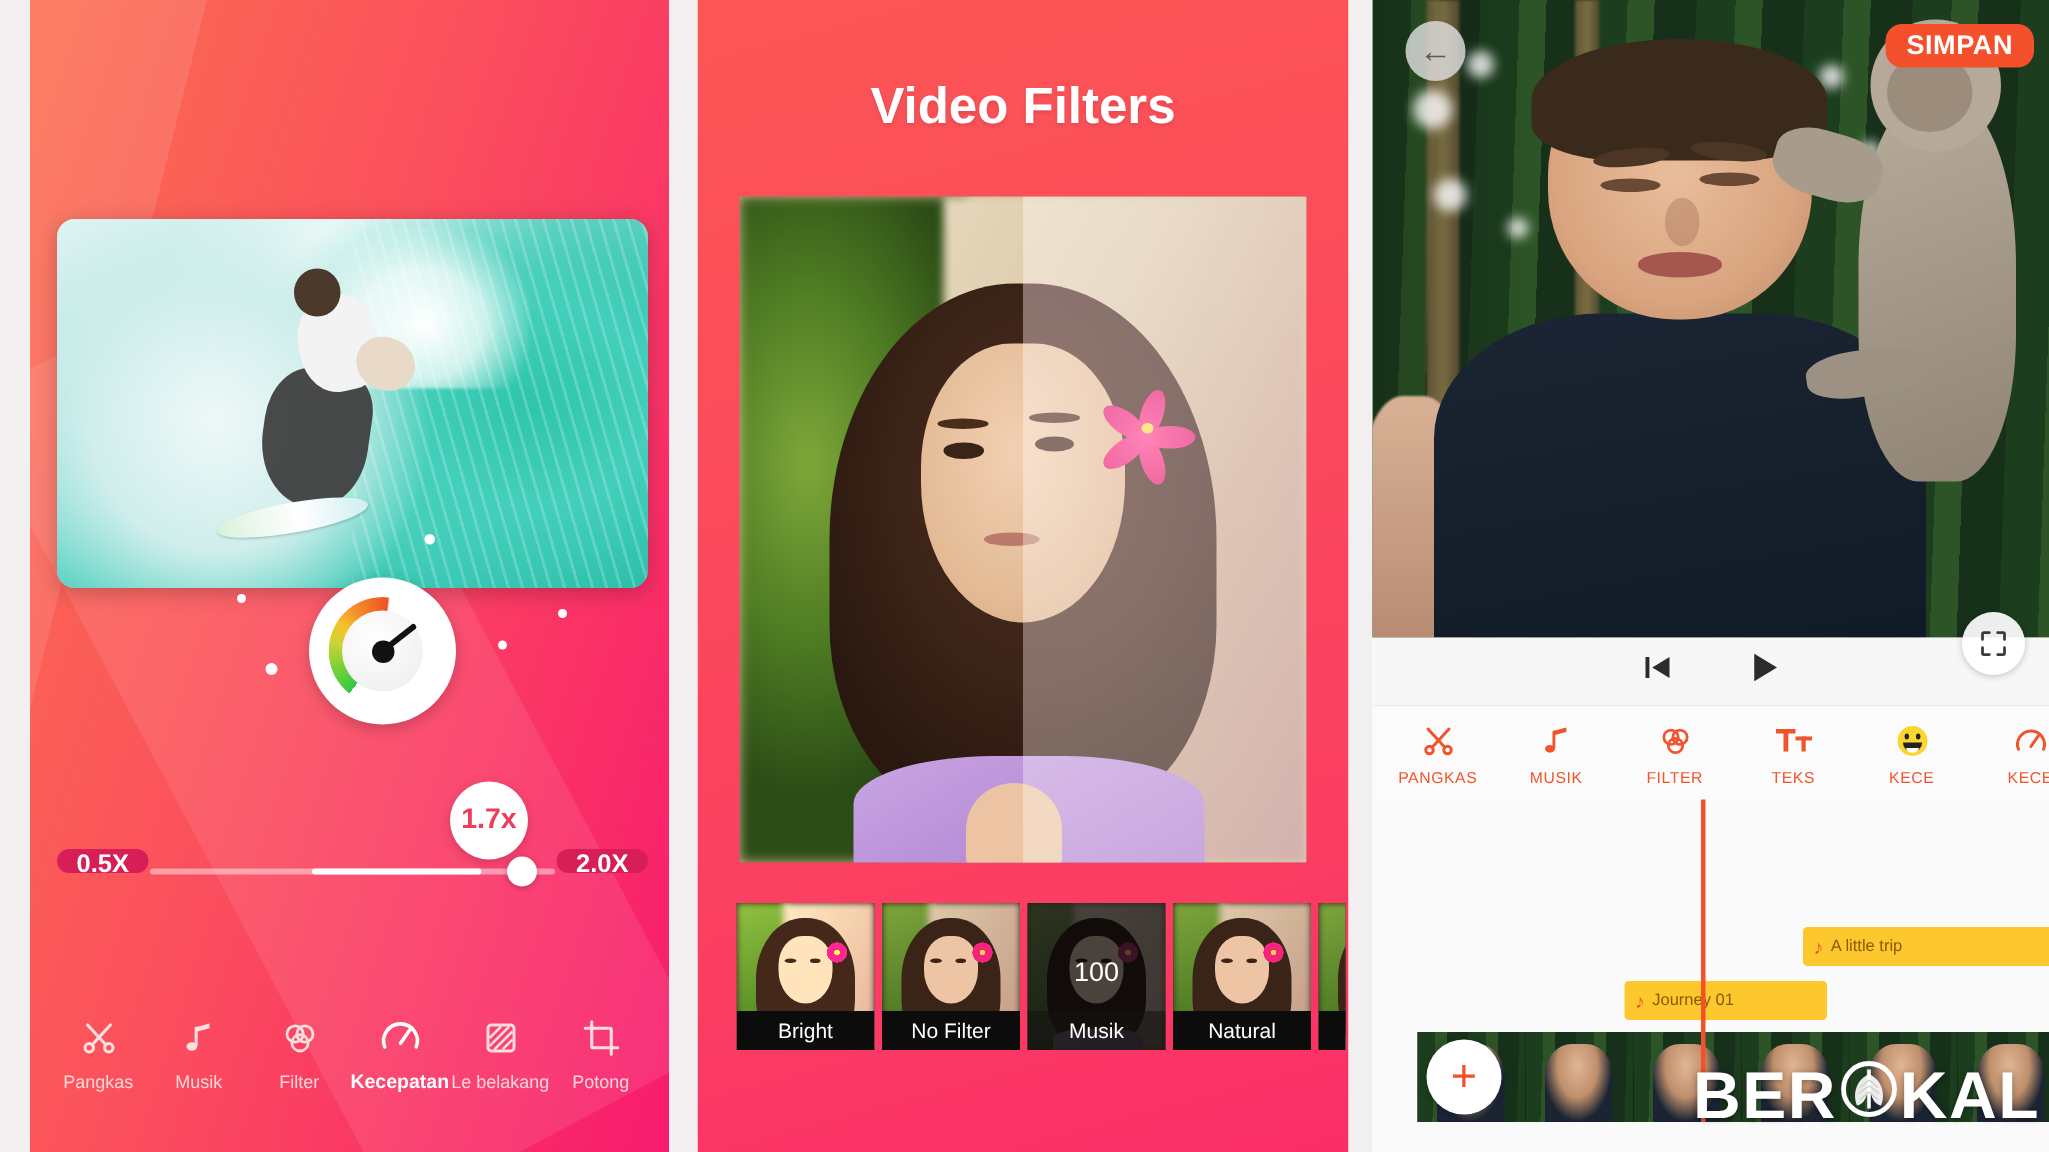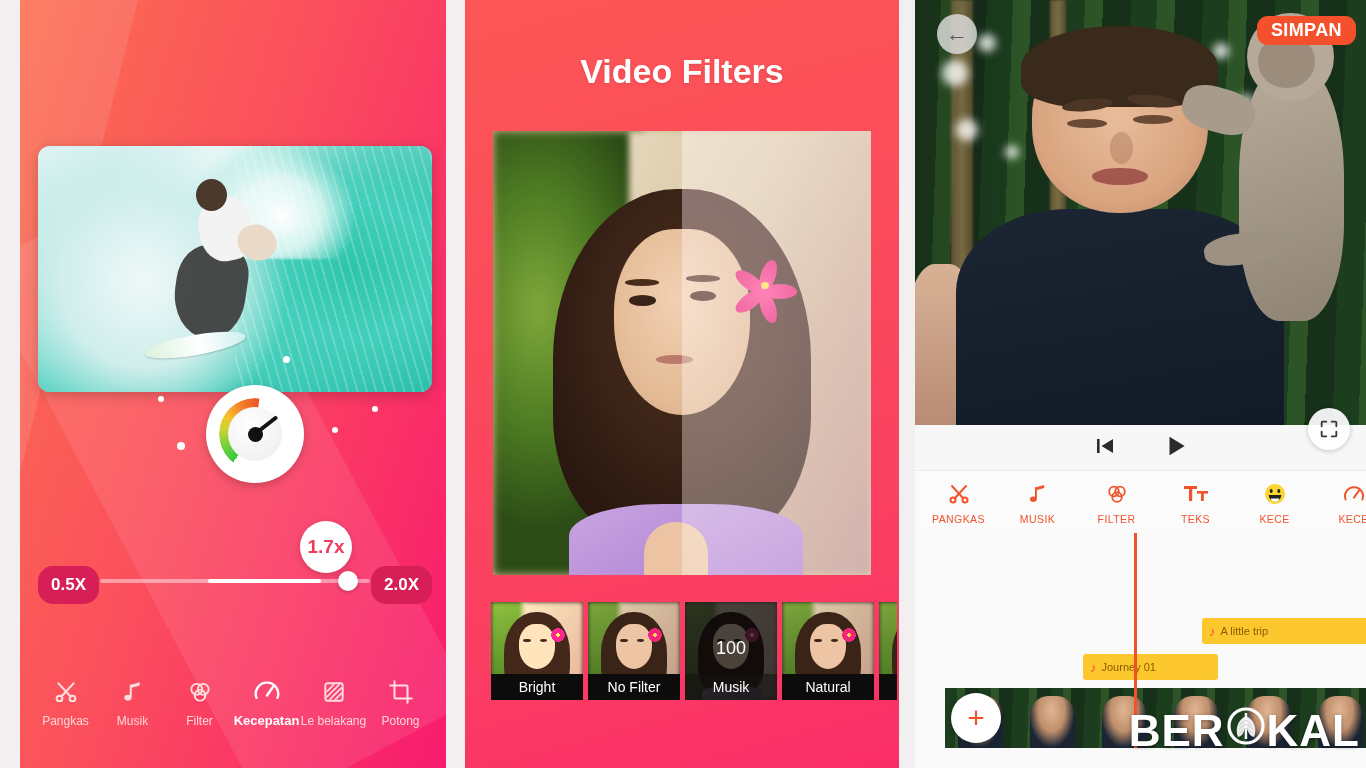--- a/index.html
+++ b/index.html
@@ -96,23 +96,23 @@
     background:#111; border-radius:50%; }
 
   .bubble {
     position:absolute; width:52px; height:52px; border-radius:50%;
     background:#fff; color:#ef3b5c; font-weight:bold; font-size:19px;
     display:flex; align-items:center; justify-content:center;
     box-shadow:0 2px 7px rgba(0,0,0,.17);
   }
   .slider-row { position:absolute; left:18px; top:566px; width:394px; height:32px; }
   .pill {
-    position:absolute; top:0; height:38px; padding:0 13px; border-radius:15px;
+    position:absolute; top:0; height:16px; padding:0 13px; border-radius:15px;
     background:#d81e57; color:#fff; font-weight:bold; font-size:17px;
-    display:flex; align-items:center; justify-content:center;
+    display:flex; align-items:flex-start; justify-content:center;
   }
   .track { position:absolute; left:62px; top:13px; width:270px; height:4px;
     background:rgba(255,255,255,.45); border-radius:2px; }
   .track .filled { position:absolute; left:40%; top:0; height:100%; width:42%; background:#fff; border-radius:2px; }
   .knob { position:absolute; left:300px; top:5px; width:20px; height:20px; border-radius:50%;
     background:#fff; box-shadow:0 1px 4px rgba(0,0,0,.25); }
 
   .p1-toolbar { position:absolute; left:0; bottom:40px; width:100%;
     display:flex; justify-content:space-around; align-items:flex-end; padding:0 12px; }
   .tool { display:flex; flex-direction:column; align-items:center; width:72px; }

